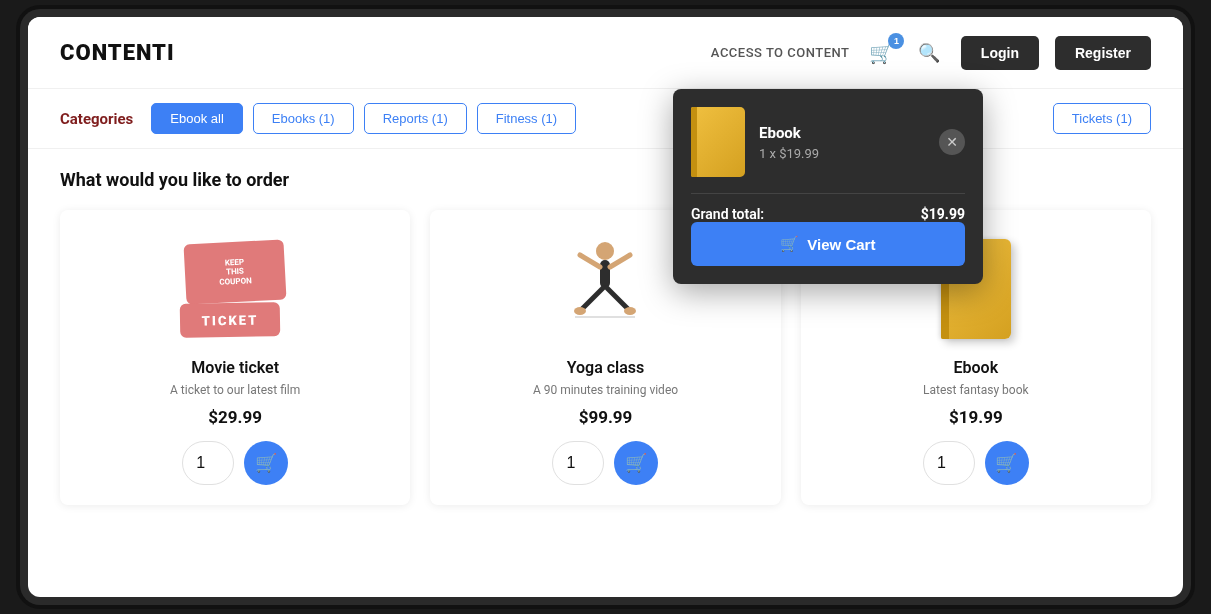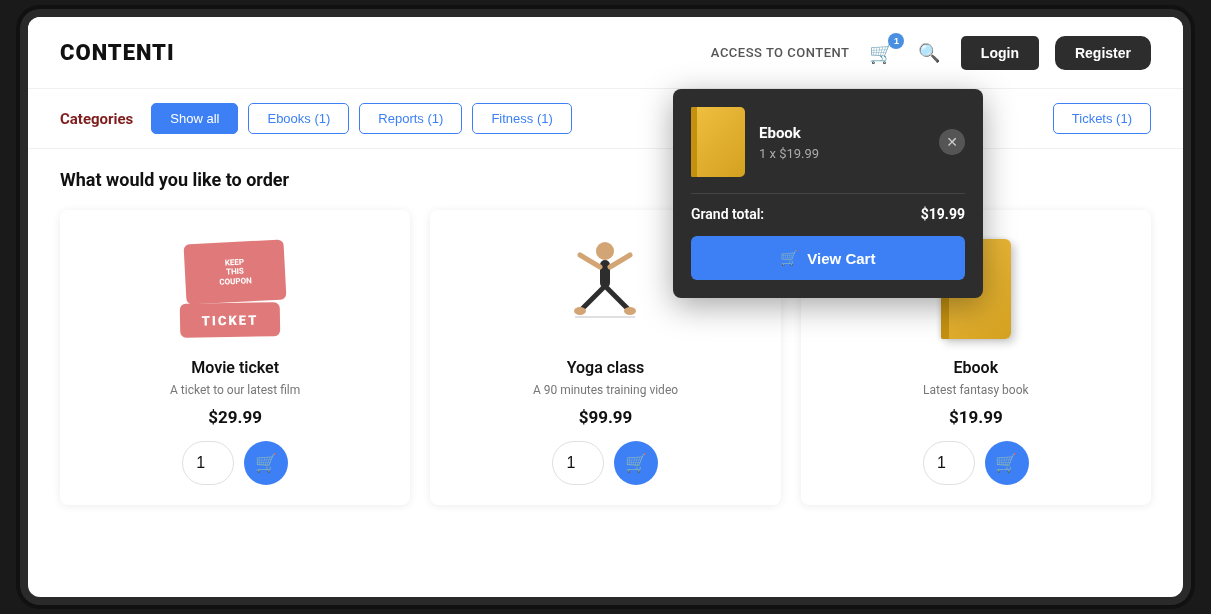--- a/index.html
+++ b/index.html
@@ -88,21 +88,21 @@
       border-radius: 5px;
       font-size: 14px;
       font-weight: 600;
       cursor: pointer;
     }
     .register-btn {
       background: #2d2d2d;
       color: #fff;
       border: none;
       padding: 9px 20px;
-      border-radius: 10px;
+      border-radius: 5px;
       font-size: 14px;
       font-weight: 600;
       cursor: pointer;
     }
     
     .categories-bar {
       display: flex;
       align-items: center;
       padding: 14px 32px;
       gap: 10px;
@@ -339,21 +339,20 @@
     }
     .cart-divider {
       border: none;
       border-top: 1px solid #444;
       margin: 12px 0;
     }
     .cart-total-row {
       display: flex;
       justify-content: space-between;
       align-items: flex-start;
-      margin-bottom: 14px;
     }
     .cart-total-label {
       font-size: 14px;
       font-weight: 600;
       color: #fff;
     }
     .cart-total-value {
       font-size: 14px;
       font-weight: 700;
       color: #fff;
@@ -393,21 +392,21 @@
         <span class="cart-badge">1</span>
       </button>
       <button class="search-btn">🔍</button>
       <button class="login-btn">Login</button>
       <button class="register-btn">Register</button>
     </div>
   </div>
 
   <div class="categories-bar">
     <span class="categories-label">Categories</span>
-    <button class="cat-btn active">Show all</button>
+    <button class="cat-btn active">Ebook all</button>
     <button class="cat-btn">Ebooks (1)</button>
     <button class="cat-btn">Reports (1)</button>
     <button class="cat-btn">Fitness (1)</button>
 
     <div style="flex:1"></div>
     <button class="cat-btn">Tickets (1)</button>
   </div>
 
   <div class="main">
     <div class="section-title">What would you like to order</div>

